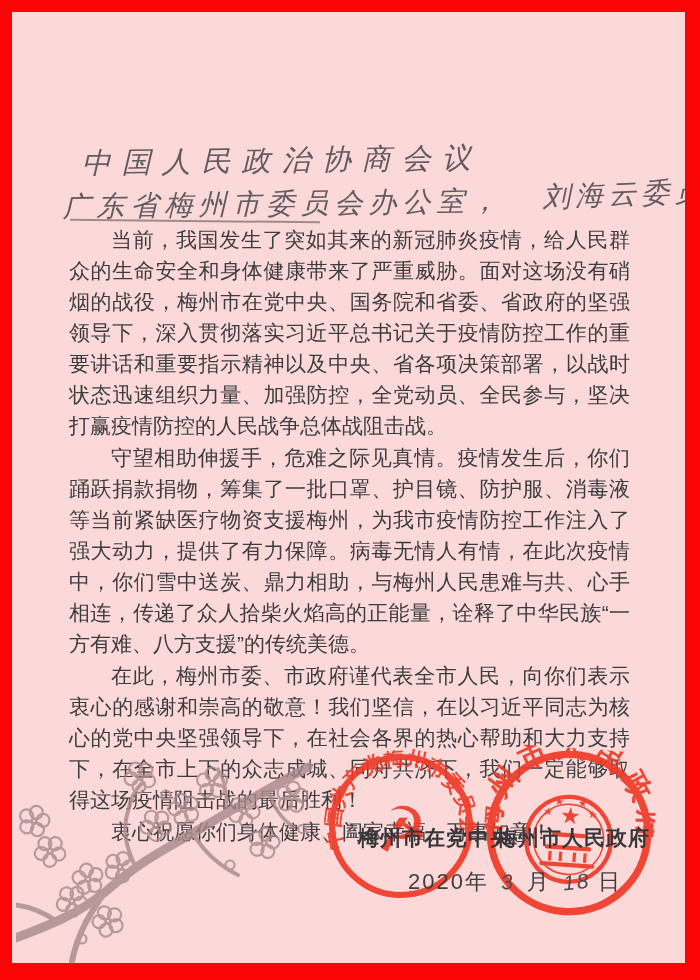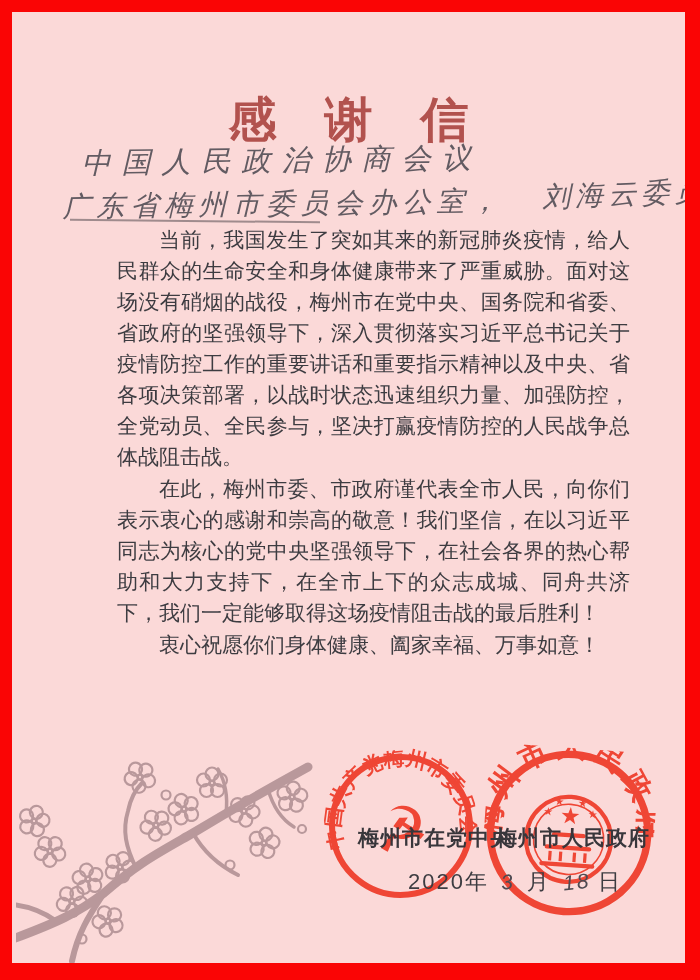--- a/index.html
+++ b/index.html
@@ -40,21 +40,20 @@
   .hand-underline {
     position:absolute; left:58px; top:208px; width:250px; height:0;
     border-top:2px solid rgba(84,74,80,.55); transform:rotate(0.6deg);
   }
 
   
   .body-text {
     position:absolute; left:57px; right:55px; top:212px;
     font-size:21px; line-height:31px; color:#3d3c41;
     text-align:justify;
-    margin-left:48px;
   }
   .body-text p { text-indent:2em; margin-bottom:1px; }
 
   
   .seal { position:absolute; opacity:.92; }
   .seal-party { left:313px; top:738px; width:152px; height:152px; transform:rotate(-6deg); }
   .seal-gov   { left:472px; top:736px; width:170px; height:170px; transform:rotate(4deg); }
 
   
   .sig {
@@ -78,33 +77,33 @@
 
   
   .blossom { position:absolute; left:4px; bottom:0px; width:300px; height:238px; opacity:.8; }
 </style>
 </head>
 <body>
 
 <div class="page">
   <div class="inner">
 
-    <div class="title">感谢信</div>
 
     <div class="recipient">
       <div class="line1">中国人民政治协商会议</div>
       <div class="line2">
         <span class="org">广东省梅州市委员会办公室，</span>
         <span class="name">刘海云委员</span>
       </div>
     </div>
     <div class="hand-underline"></div>
 
     <div class="body-text">
       <p>当前，我国发生了突如其来的新冠肺炎疫情，给人民群众的生命安全和身体健康带来了严重威胁。面对这场没有硝烟的战役，梅州市在党中央、国务院和省委、省政府的坚强领导下，深入贯彻落实习近平总书记关于疫情防控工作的重要讲话和重要指示精神以及中央、省各项决策部署，以战时状态迅速组织力量、加强防控，全党动员、全民参与，坚决打赢疫情防控的人民战争总体战阻击战。</p>
+      <p>守望相助伸援手，危难之际见真情。疫情发生后，你们踊跃捐款捐物，筹集了一批口罩、护目镜、防护服、消毒液等当前紧缺医疗物资支援梅州，为我市疫情防控工作注入了强大动力，提供了有力保障。病毒无情人有情，在此次疫情中，你们雪中送炭、鼎力相助，与梅州人民患难与共、心手相连，传递了众人拾柴火焰高的正能量，诠释了中华民族“一方有难、八方支援”的传统美德。</p>
       <p>在此，梅州市委、市政府谨代表全市人民，向你们表示衷心的感谢和崇高的敬意！我们坚信，在以习近平同志为核心的党中央坚强领导下，在社会各界的热心帮助和大力支持下，在全市上下的众志成城、同舟共济下，我们一定能够取得这场疫情阻击战的最后胜利！</p>
       <p>衷心祝愿你们身体健康、阖家幸福、万事如意！</p>
     </div>
 
     <svg class="seal seal-party" viewBox="0 0 150 150">
       <circle cx="75" cy="75" r="68" fill="none" stroke="#ee3a28" stroke-width="6"></circle>
       <defs>
         <path id="arcParty" d="M 22,103 A 60,60 0 1 1 128,103" fill="none"></path>
       </defs>
       <text font-size="20" fill="#ee3a28" font-weight="bold">

